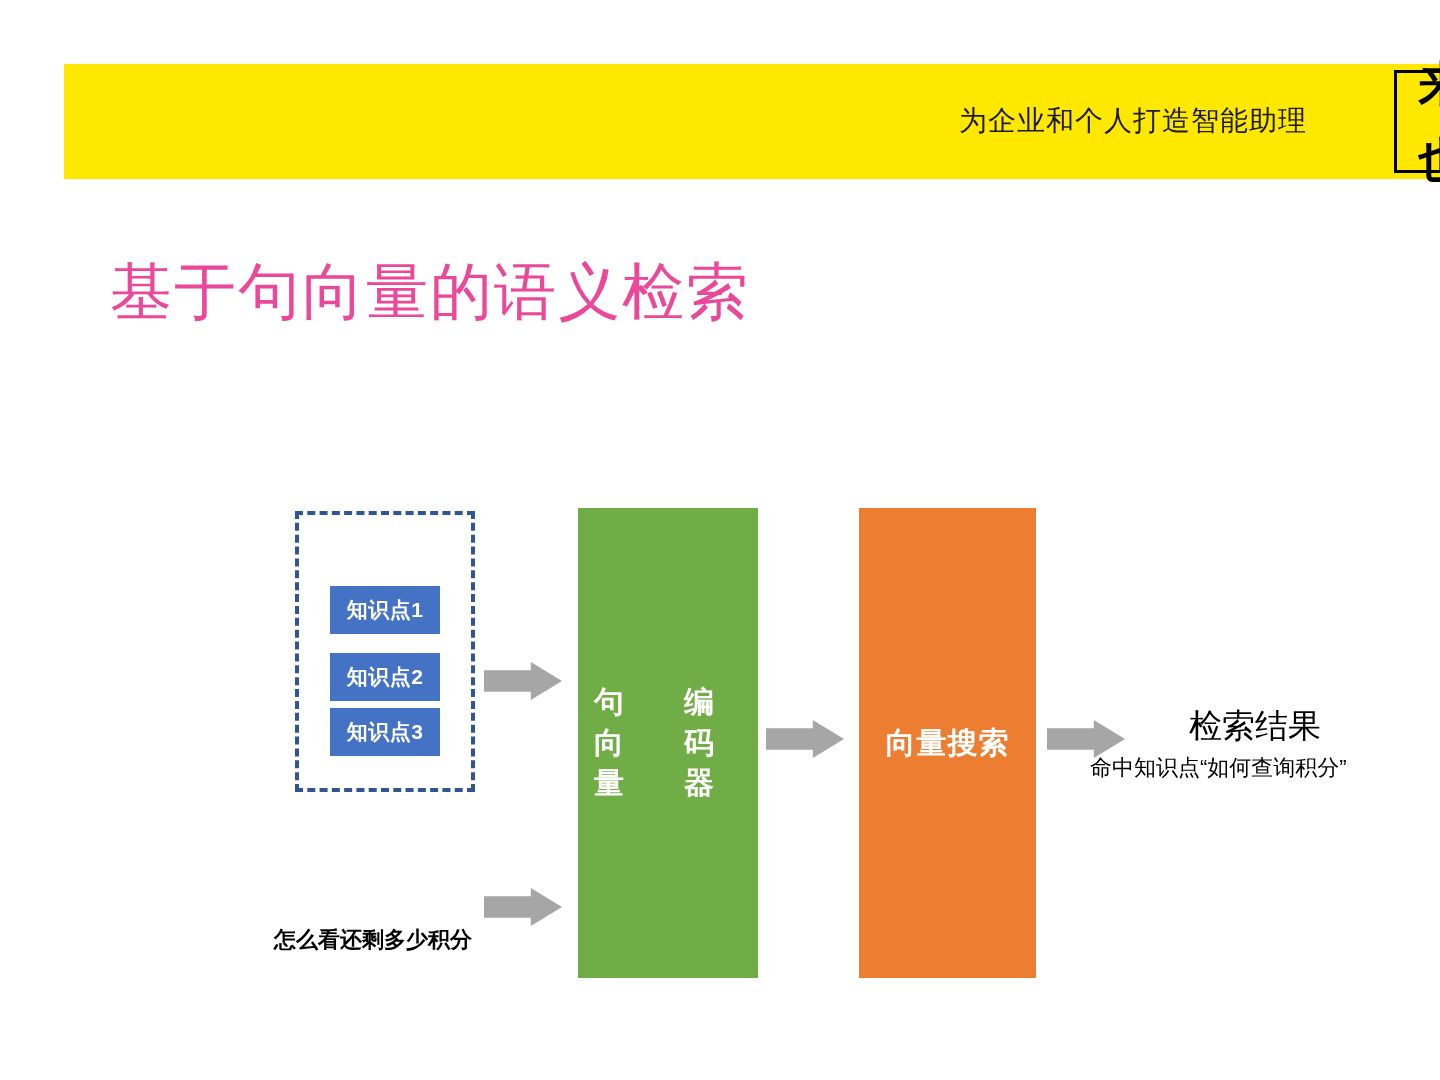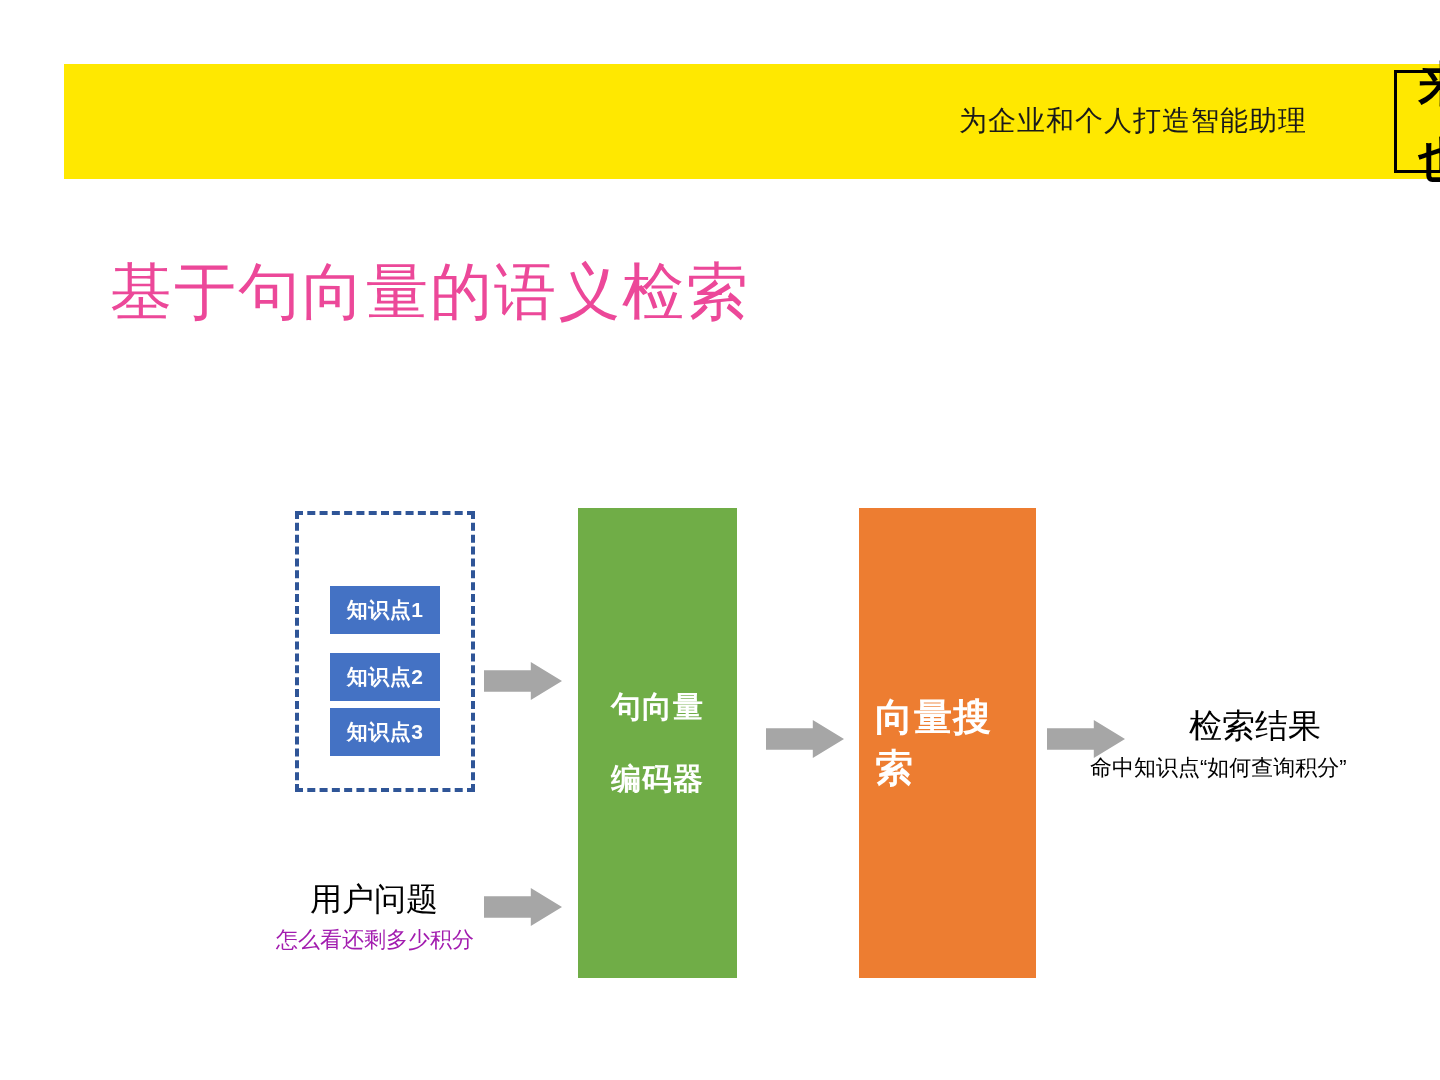--- a/index.html
+++ b/index.html
@@ -101,25 +101,25 @@
     letter-spacing: 0.5px;
   }
   .kb-item-1 { top: 506px; }
   .kb-item-2 { top: 573px; }
   .kb-item-3 { top: 628px; }
 
   .encoder-box {
     position: absolute;
     left: 498px;
     top: 428px;
-    width: 159px;
+    width: 180px;
     height: 470px;
     background: #70AD47;
     display: flex;
-    flex-direction: column;
+    flex-direction: row;
     align-items: center;
     justify-content: center;
     line-height: 1.35;
   }
   .encoder-line {
     color: #ffffff;
     font-size: 30px;
     font-weight: bold;
     letter-spacing: 1px;
   }
@@ -130,21 +130,21 @@
     top: 428px;
     width: 177px;
     height: 470px;
     background: #ED7D31;
     display: flex;
     align-items: center;
     justify-content: center;
   }
   .search-label {
     color: #ffffff;
-    font-size: 38px;
+    font-size: 30px;
     font-weight: bold;
     letter-spacing: 1px;
   }
 
   
   .arrow {
     position: absolute;
     background: #A6A6A6;
     height: 26px;
     clip-path: polygon(0% 22%, 60% 22%, 60% 0%, 100% 50%, 60% 100%, 60% 78%, 0% 78%);
@@ -162,24 +162,25 @@
     text-align: center;
     font-size: 32px;
     color: #000000;
     white-space: nowrap;
   }
   .user-q-sub {
     position: absolute;
     left: 194px;
     top: 845px;
     width: 200px;
-    text-align: right;
+    text-align: left;
     font-size: 22px;
-    color: #a21caf;
-    white-space: nowrap;
+    color: #000000;
+    white-space: nowrap;
+    font-weight: bold;
   }
 
   .result-title {
     position: absolute;
     left: 1030px;
     top: 624px;
     width: 290px;
     text-align: center;
     font-size: 33px;
     color: #000000;
@@ -225,20 +226,19 @@
 
     <div class="encoder-box">
       <span class="encoder-line">句向量</span>
       <span class="encoder-line">编码器</span>
     </div>
 
     <div class="search-box">
       <span class="search-label">向量搜索</span>
     </div>
 
-    <div class="user-q-title">用户问题</div>
     <div class="user-q-sub">怎么看还剩多少积分</div>
 
     <div class="result-title">检索结果</div>
     <div class="result-sub">命中知识点“如何查询积分”</div>
 
   </div>
 </div>
 
 </body></html>

